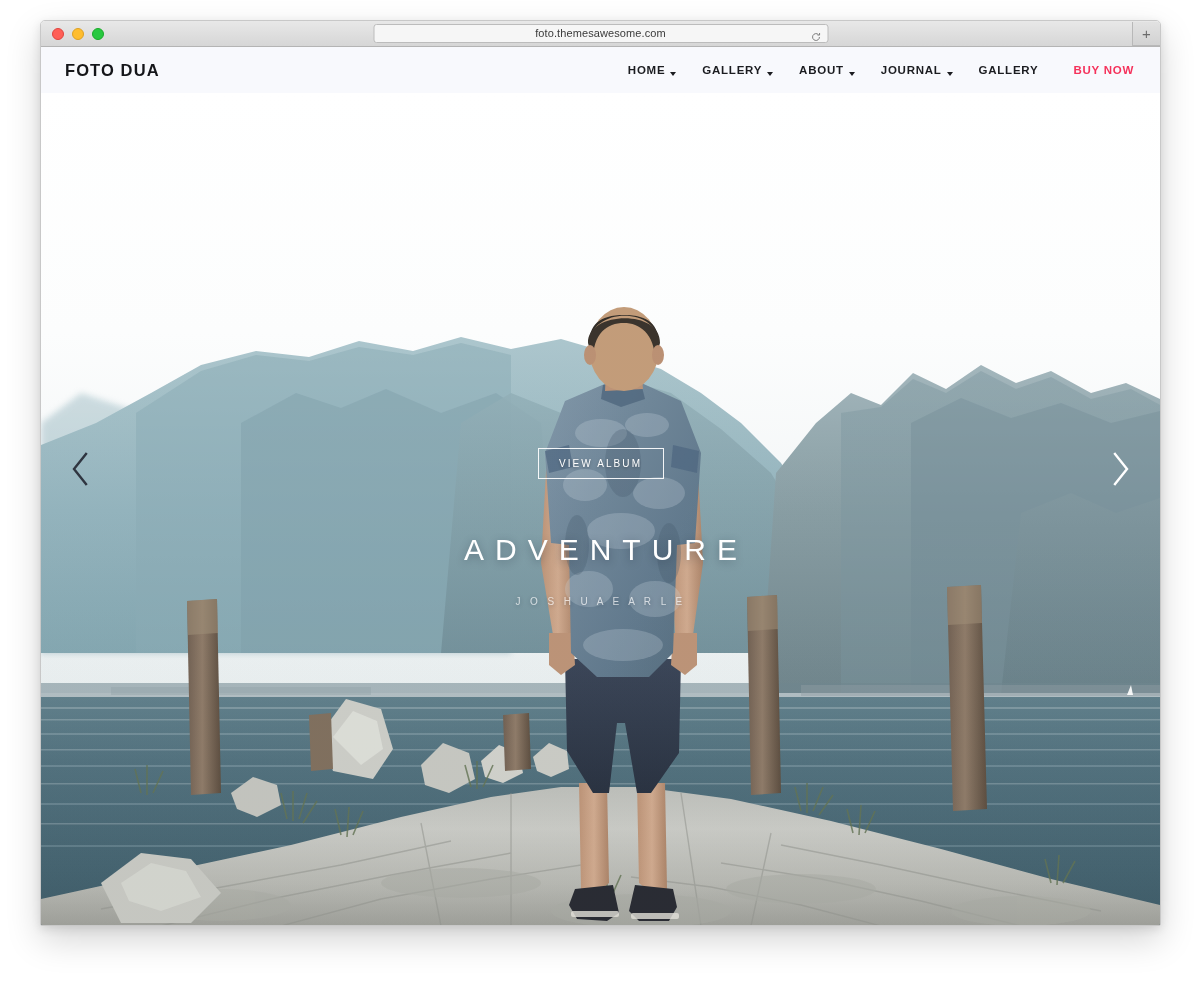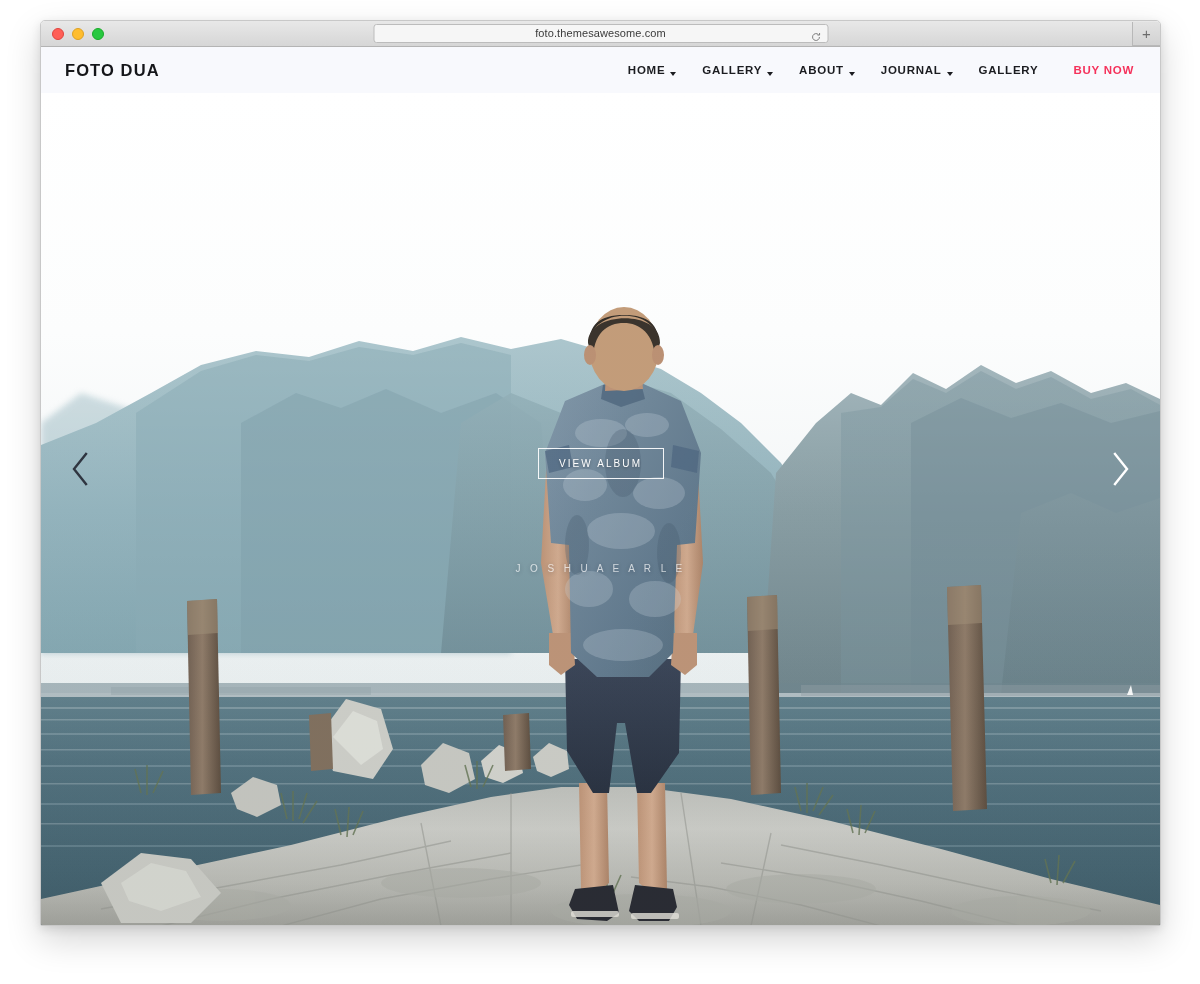--- a/index.html
+++ b/index.html
@@ -510,20 +510,21 @@
 
           <rect x="0" y="0" width="1119" height="833" fill="url(#sky)" opacity="0.04"></rect>
           <rect x="0" y="0" width="1119" height="180" fill="#ffffff" opacity="0.18"></rect>
         </svg>
       </div>
 
       <div class="hero-overlay">
         <div class="view-album">VIEW ALBUM</div>
 
         <div class="hero-caption">
+          <div class="hero-title">ADVENTURE</div>
           <div class="hero-author">J O S H U A   E A R L E</div>
         </div>
       </div>
 
       <div class="slider-arrow prev">
         <span>
           <svg width="22" height="36" viewBox="0 0 22 36" fill="none" stroke="#2f3540" stroke-width="2.4" stroke-linecap="square">
             <path d="M17 3 L5 18 L17 33"></path>
           </svg>
         </span>

